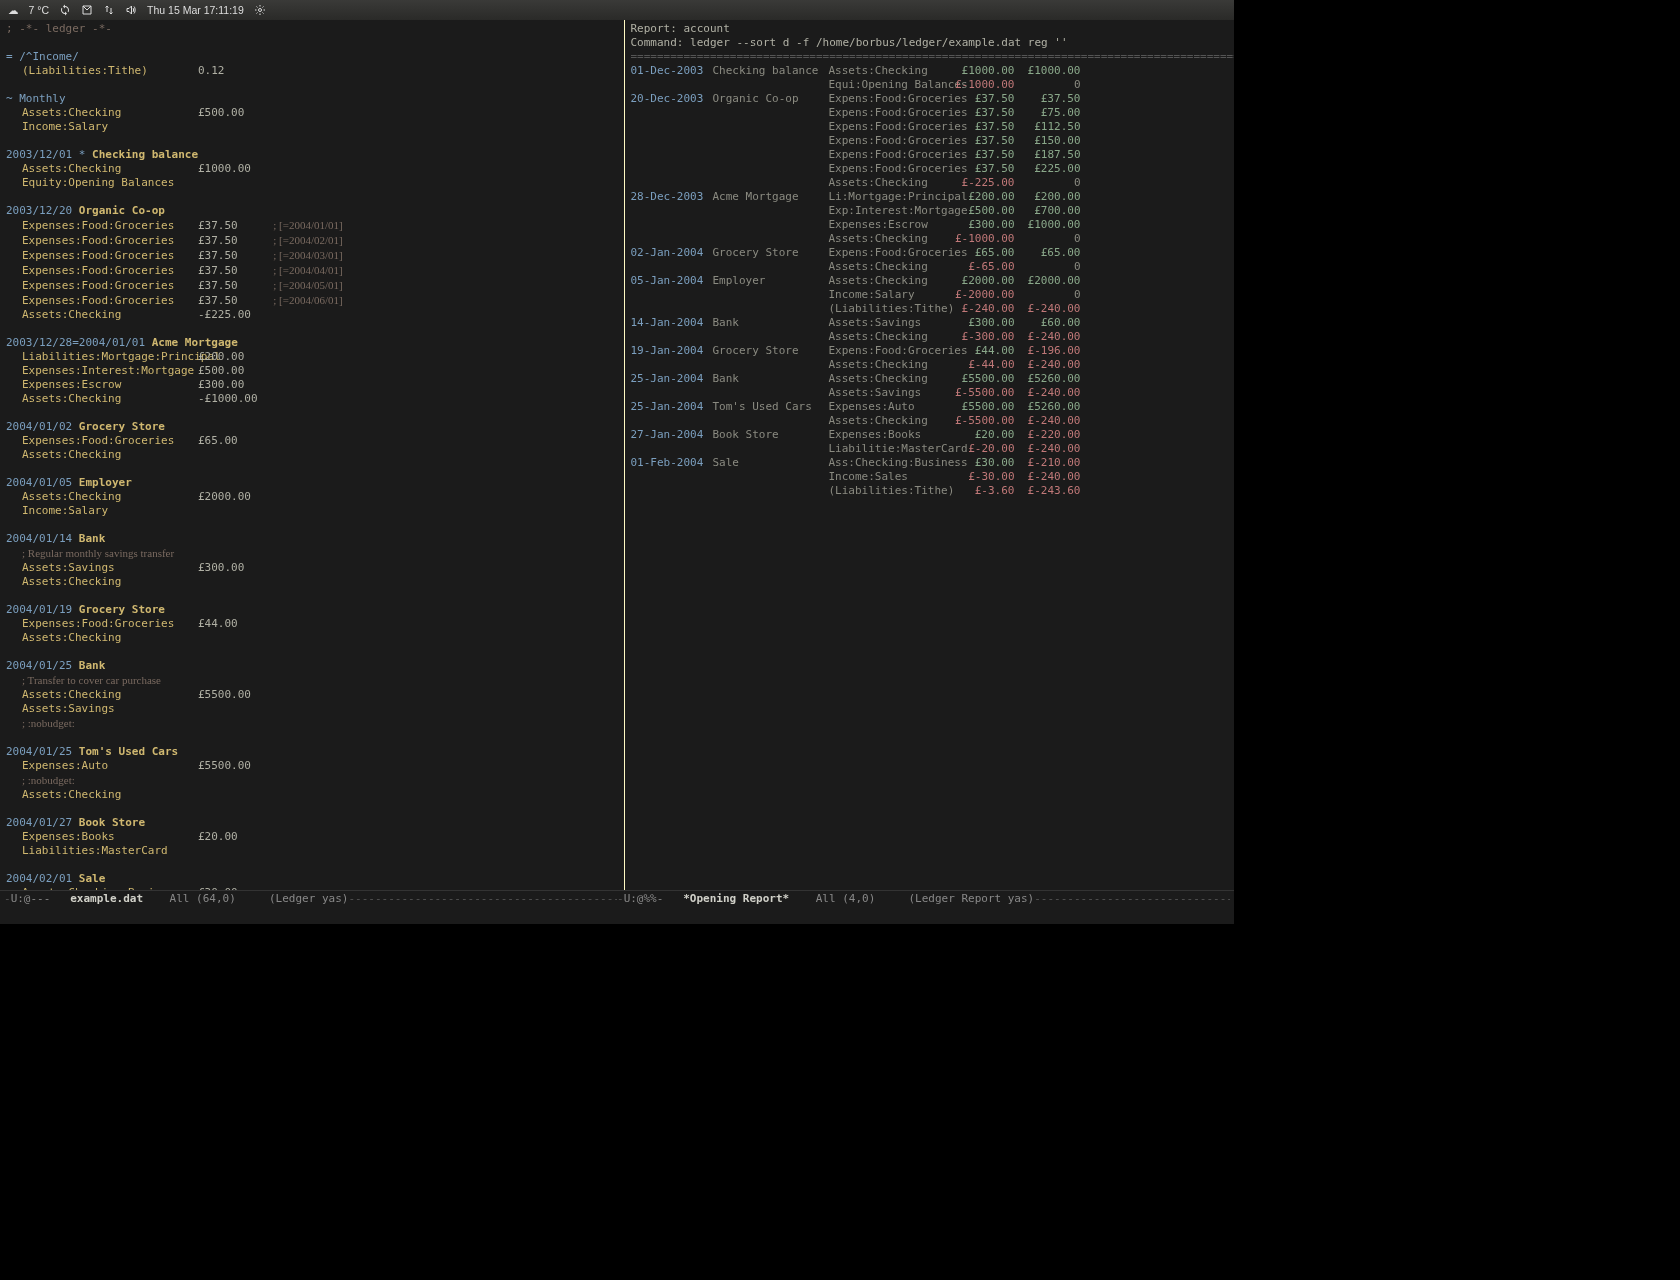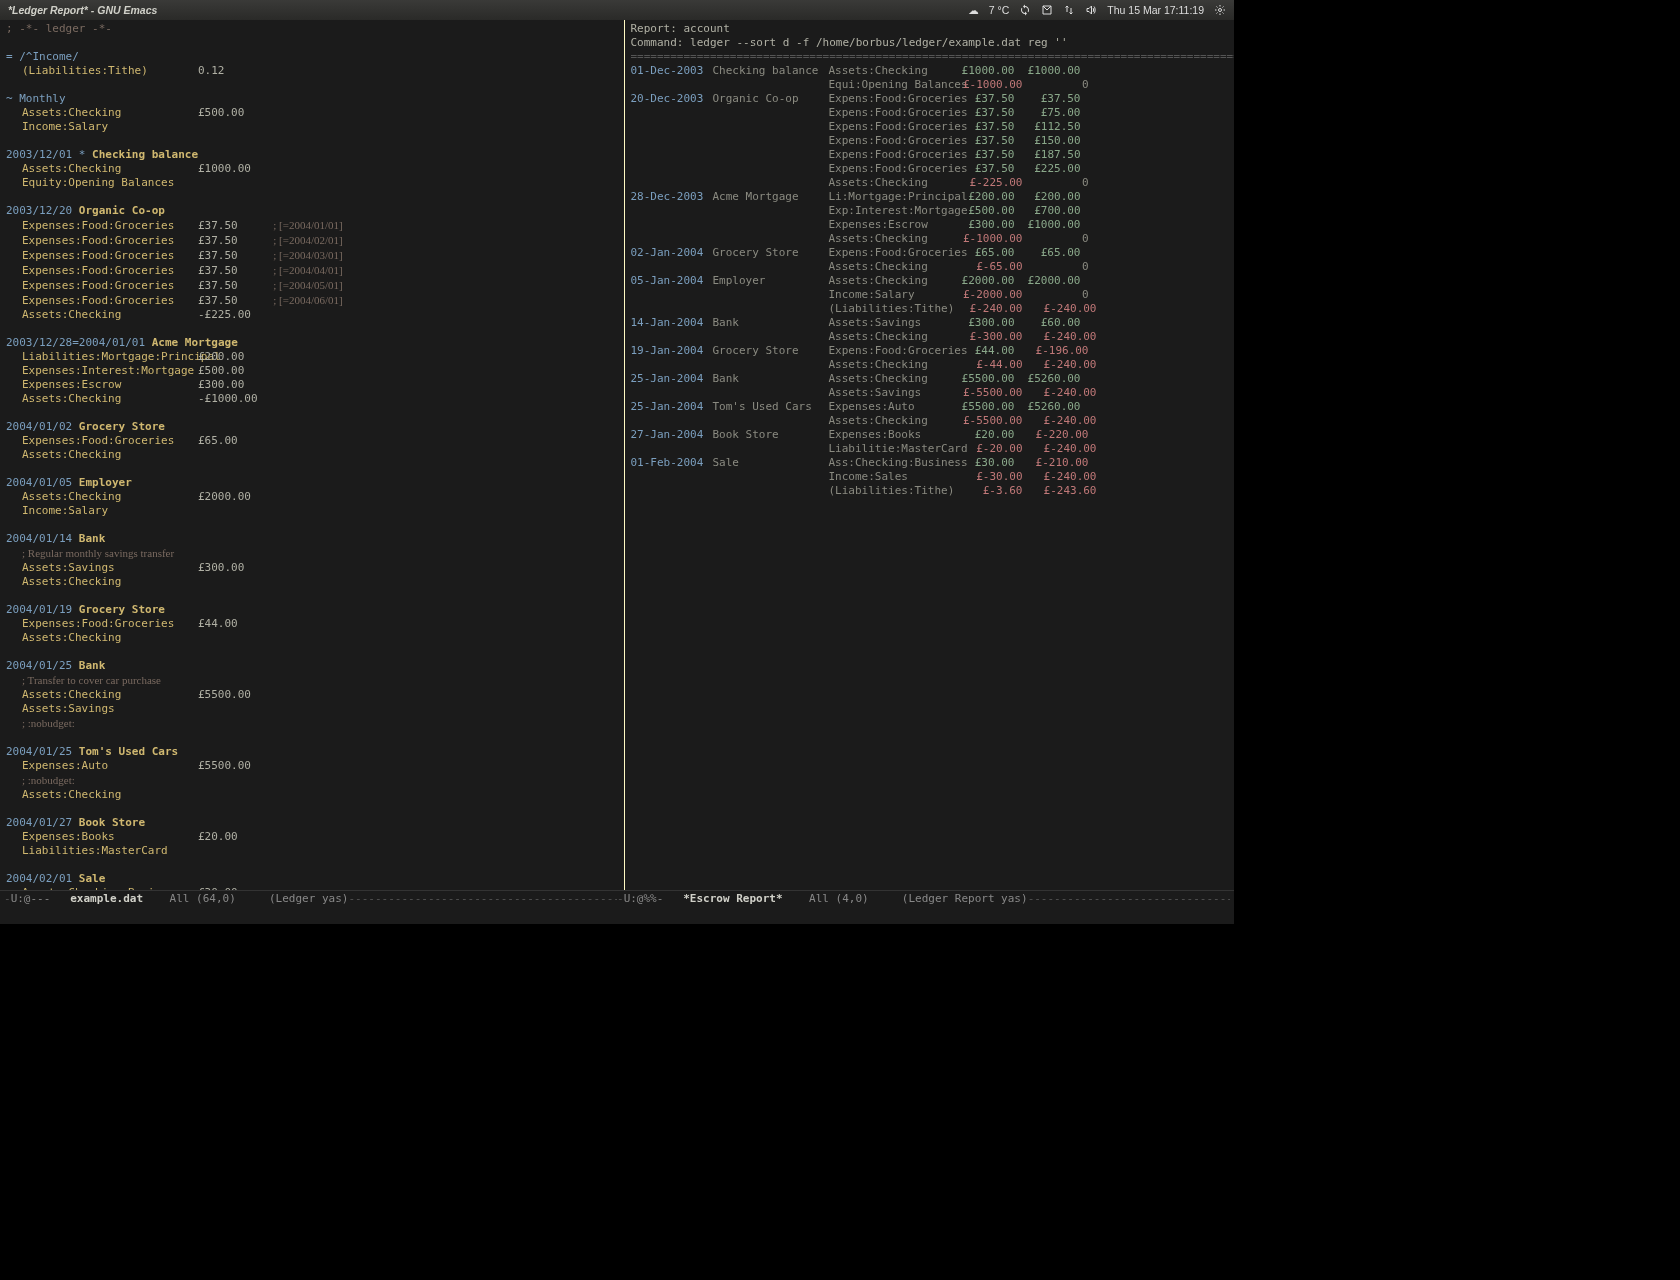--- a/index.html
+++ b/index.html
@@ -38,21 +38,21 @@
     padding: 2px 6px;
     overflow: hidden;
     line-height: 14px;
     white-space: pre;
   }
   .pane.right { border-left: 1px solid #fef9c3; }
   .c-comment { color: #7a6a60; }
   .c-blue { color: #7b9fbf; }
   .c-gold { color: #d0b870; }
   .c-green { color: #8aa88a; }
-  .c-red   { color: #c07878; margin-left: 8px; }
+  .c-red   { color: #c07878; }
   .c-dim   { color: #8a8a80; }
   .c-head  { color: #b0b0a4; }
   .hr { color:#555; letter-spacing:0; }
   .modeline {
     display: flex;
     background: #1b1b1b;
     color: #888;
     font-size: 11px;
     padding: 0 4px;
     height: 16px;
@@ -73,21 +73,20 @@
   
   .ind1 { display:inline-block; width: 16px; }
   .lacc { display:inline-block; width: 176px; }
   .lamt { display:inline-block; width: 62px; text-align:left; color:#b0b0a4; }
   .lnote{ color:#7a6a60;font-family:Liberation Serif, serif; }
 </style>
 </head>
 <body>
 
 <div class="titlebar">
-  <span class="title">*Ledger Report* - GNU Emacs</span>
   <div class="sys">
     <span>☁</span>
     <span>7 °C</span>
     <span>
         <svg width="12" height="12" viewBox="0 0 24 24">
           <path d="M12 4V1L8 5l4 4V6c3.3 0 6 2.7 6 6 0 1-.3 2-.7 2.8l1.5 1.5C19.5 15 20 13.6 20 12c0-4.4-3.6-8-8-8zm0 14c-3.3 0-6-2.7-6-6 0-1 .3-2 .7-2.8L5.2 7.7C4.5 9 4 10.4 4 12c0 4.4 3.6 8 8 8v3l4-4-4-4v3z"></path>
         </svg>
       </span>
     <span>
         <svg width="12" height="12" viewBox="0 0 24 24">
@@ -120,17 +119,17 @@
 
   <div class="pane right" id="pane-right"><span class="ln c-head">Report: account</span><span class="ln c-head">Command: ledger --sort d -f /home/borbus/ledger/example.dat reg ''</span><span class="ln hr">==================================================================================================</span><span class="rline"><span class="date c-blue">01-Dec-2003</span><span class="desc c-dim">Checking balance</span><span class="acct c-dim">Assets:Checking</span><span class="amt c-green">£1000.00</span><span class="tot c-green">£1000.00</span></span><span class="rline"><span class="date c-blue"></span><span class="desc c-dim"></span><span class="acct c-dim">Equi:Opening Balances</span><span class="amt c-red">£-1000.00</span><span class="tot c-dim">0</span></span><span class="rline"><span class="date c-blue">20-Dec-2003</span><span class="desc c-dim">Organic Co-op</span><span class="acct c-dim">Expens:Food:Groceries</span><span class="amt c-green">£37.50</span><span class="tot c-green">£37.50</span></span><span class="rline"><span class="date c-blue"></span><span class="desc c-dim"></span><span class="acct c-dim">Expens:Food:Groceries</span><span class="amt c-green">£37.50</span><span class="tot c-green">£75.00</span></span><span class="rline"><span class="date c-blue"></span><span class="desc c-dim"></span><span class="acct c-dim">Expens:Food:Groceries</span><span class="amt c-green">£37.50</span><span class="tot c-green">£112.50</span></span><span class="rline"><span class="date c-blue"></span><span class="desc c-dim"></span><span class="acct c-dim">Expens:Food:Groceries</span><span class="amt c-green">£37.50</span><span class="tot c-green">£150.00</span></span><span class="rline"><span class="date c-blue"></span><span class="desc c-dim"></span><span class="acct c-dim">Expens:Food:Groceries</span><span class="amt c-green">£37.50</span><span class="tot c-green">£187.50</span></span><span class="rline"><span class="date c-blue"></span><span class="desc c-dim"></span><span class="acct c-dim">Expens:Food:Groceries</span><span class="amt c-green">£37.50</span><span class="tot c-green">£225.00</span></span><span class="rline"><span class="date c-blue"></span><span class="desc c-dim"></span><span class="acct c-dim">Assets:Checking</span><span class="amt c-red">£-225.00</span><span class="tot c-dim">0</span></span><span class="rline"><span class="date c-blue">28-Dec-2003</span><span class="desc c-dim">Acme Mortgage</span><span class="acct c-dim">Li:Mortgage:Principal</span><span class="amt c-green">£200.00</span><span class="tot c-green">£200.00</span></span><span class="rline"><span class="date c-blue"></span><span class="desc c-dim"></span><span class="acct c-dim">Exp:Interest:Mortgage</span><span class="amt c-green">£500.00</span><span class="tot c-green">£700.00</span></span><span class="rline"><span class="date c-blue"></span><span class="desc c-dim"></span><span class="acct c-dim">Expenses:Escrow</span><span class="amt c-green">£300.00</span><span class="tot c-green">£1000.00</span></span><span class="rline"><span class="date c-blue"></span><span class="desc c-dim"></span><span class="acct c-dim">Assets:Checking</span><span class="amt c-red">£-1000.00</span><span class="tot c-dim">0</span></span><span class="rline"><span class="date c-blue">02-Jan-2004</span><span class="desc c-dim">Grocery Store</span><span class="acct c-dim">Expens:Food:Groceries</span><span class="amt c-green">£65.00</span><span class="tot c-green">£65.00</span></span><span class="rline"><span class="date c-blue"></span><span class="desc c-dim"></span><span class="acct c-dim">Assets:Checking</span><span class="amt c-red">£-65.00</span><span class="tot c-dim">0</span></span><span class="rline"><span class="date c-blue">05-Jan-2004</span><span class="desc c-dim">Employer</span><span class="acct c-dim">Assets:Checking</span><span class="amt c-green">£2000.00</span><span class="tot c-green">£2000.00</span></span><span class="rline"><span class="date c-blue"></span><span class="desc c-dim"></span><span class="acct c-dim">Income:Salary</span><span class="amt c-red">£-2000.00</span><span class="tot c-dim">0</span></span><span class="rline"><span class="date c-blue"></span><span class="desc c-dim"></span><span class="acct c-dim">(Liabilities:Tithe)</span><span class="amt c-red">£-240.00</span><span class="tot c-red">£-240.00</span></span><span class="rline"><span class="date c-blue">14-Jan-2004</span><span class="desc c-dim">Bank</span><span class="acct c-dim">Assets:Savings</span><span class="amt c-green">£300.00</span><span class="tot c-green">£60.00</span></span><span class="rline"><span class="date c-blue"></span><span class="desc c-dim"></span><span class="acct c-dim">Assets:Checking</span><span class="amt c-red">£-300.00</span><span class="tot c-red">£-240.00</span></span><span class="rline"><span class="date c-blue">19-Jan-2004</span><span class="desc c-dim">Grocery Store</span><span class="acct c-dim">Expens:Food:Groceries</span><span class="amt c-green">£44.00</span><span class="tot c-red">£-196.00</span></span><span class="rline"><span class="date c-blue"></span><span class="desc c-dim"></span><span class="acct c-dim">Assets:Checking</span><span class="amt c-red">£-44.00</span><span class="tot c-red">£-240.00</span></span><span class="rline"><span class="date c-blue">25-Jan-2004</span><span class="desc c-dim">Bank</span><span class="acct c-dim">Assets:Checking</span><span class="amt c-green">£5500.00</span><span class="tot c-green">£5260.00</span></span><span class="rline"><span class="date c-blue"></span><span class="desc c-dim"></span><span class="acct c-dim">Assets:Savings</span><span class="amt c-red">£-5500.00</span><span class="tot c-red">£-240.00</span></span><span class="rline"><span class="date c-blue">25-Jan-2004</span><span class="desc c-dim">Tom's Used Cars</span><span class="acct c-dim">Expenses:Auto</span><span class="amt c-green">£5500.00</span><span class="tot c-green">£5260.00</span></span><span class="rline"><span class="date c-blue"></span><span class="desc c-dim"></span><span class="acct c-dim">Assets:Checking</span><span class="amt c-red">£-5500.00</span><span class="tot c-red">£-240.00</span></span><span class="rline"><span class="date c-blue">27-Jan-2004</span><span class="desc c-dim">Book Store</span><span class="acct c-dim">Expenses:Books</span><span class="amt c-green">£20.00</span><span class="tot c-red">£-220.00</span></span><span class="rline"><span class="date c-blue"></span><span class="desc c-dim"></span><span class="acct c-dim">Liabilitie:MasterCard</span><span class="amt c-red">£-20.00</span><span class="tot c-red">£-240.00</span></span><span class="rline"><span class="date c-blue">01-Feb-2004</span><span class="desc c-dim">Sale</span><span class="acct c-dim">Ass:Checking:Business</span><span class="amt c-green">£30.00</span><span class="tot c-red">£-210.00</span></span><span class="rline"><span class="date c-blue"></span><span class="desc c-dim"></span><span class="acct c-dim">Income:Sales</span><span class="amt c-red">£-30.00</span><span class="tot c-red">£-240.00</span></span><span class="rline"><span class="date c-blue"></span><span class="desc c-dim"></span><span class="acct c-dim">(Liabilities:Tithe)</span><span class="amt c-red">£-3.60</span><span class="tot c-red">£-243.60</span></span></div>
 
 </div>
 
 <div class="modeline">
   <div class="half">
     <span class="dash">-</span>U:@--- &nbsp; <span class="buf">example.dat</span> &nbsp;&nbsp; All (64,0) &nbsp;&nbsp;&nbsp; (Ledger yas)<span class="dash">----------------------------------------------------------</span>
   </div>
   <div class="half">
-    <span class="dash">-</span>U:@%%- &nbsp; <span class="buf">*Escrow Report*</span> &nbsp;&nbsp; All (4,0) &nbsp;&nbsp;&nbsp; (Ledger Report yas)<span class="dash">-----------------------------------------------</span>
+    <span class="dash">-</span>U:@%%- &nbsp; <span class="buf">*Opening Report*</span> &nbsp;&nbsp; All (4,0) &nbsp;&nbsp;&nbsp; (Ledger Report yas)<span class="dash">-----------------------------------------------</span>
   </div>
 </div>
 
 <div class="minibuffer"></div>
 
 </body></html>

